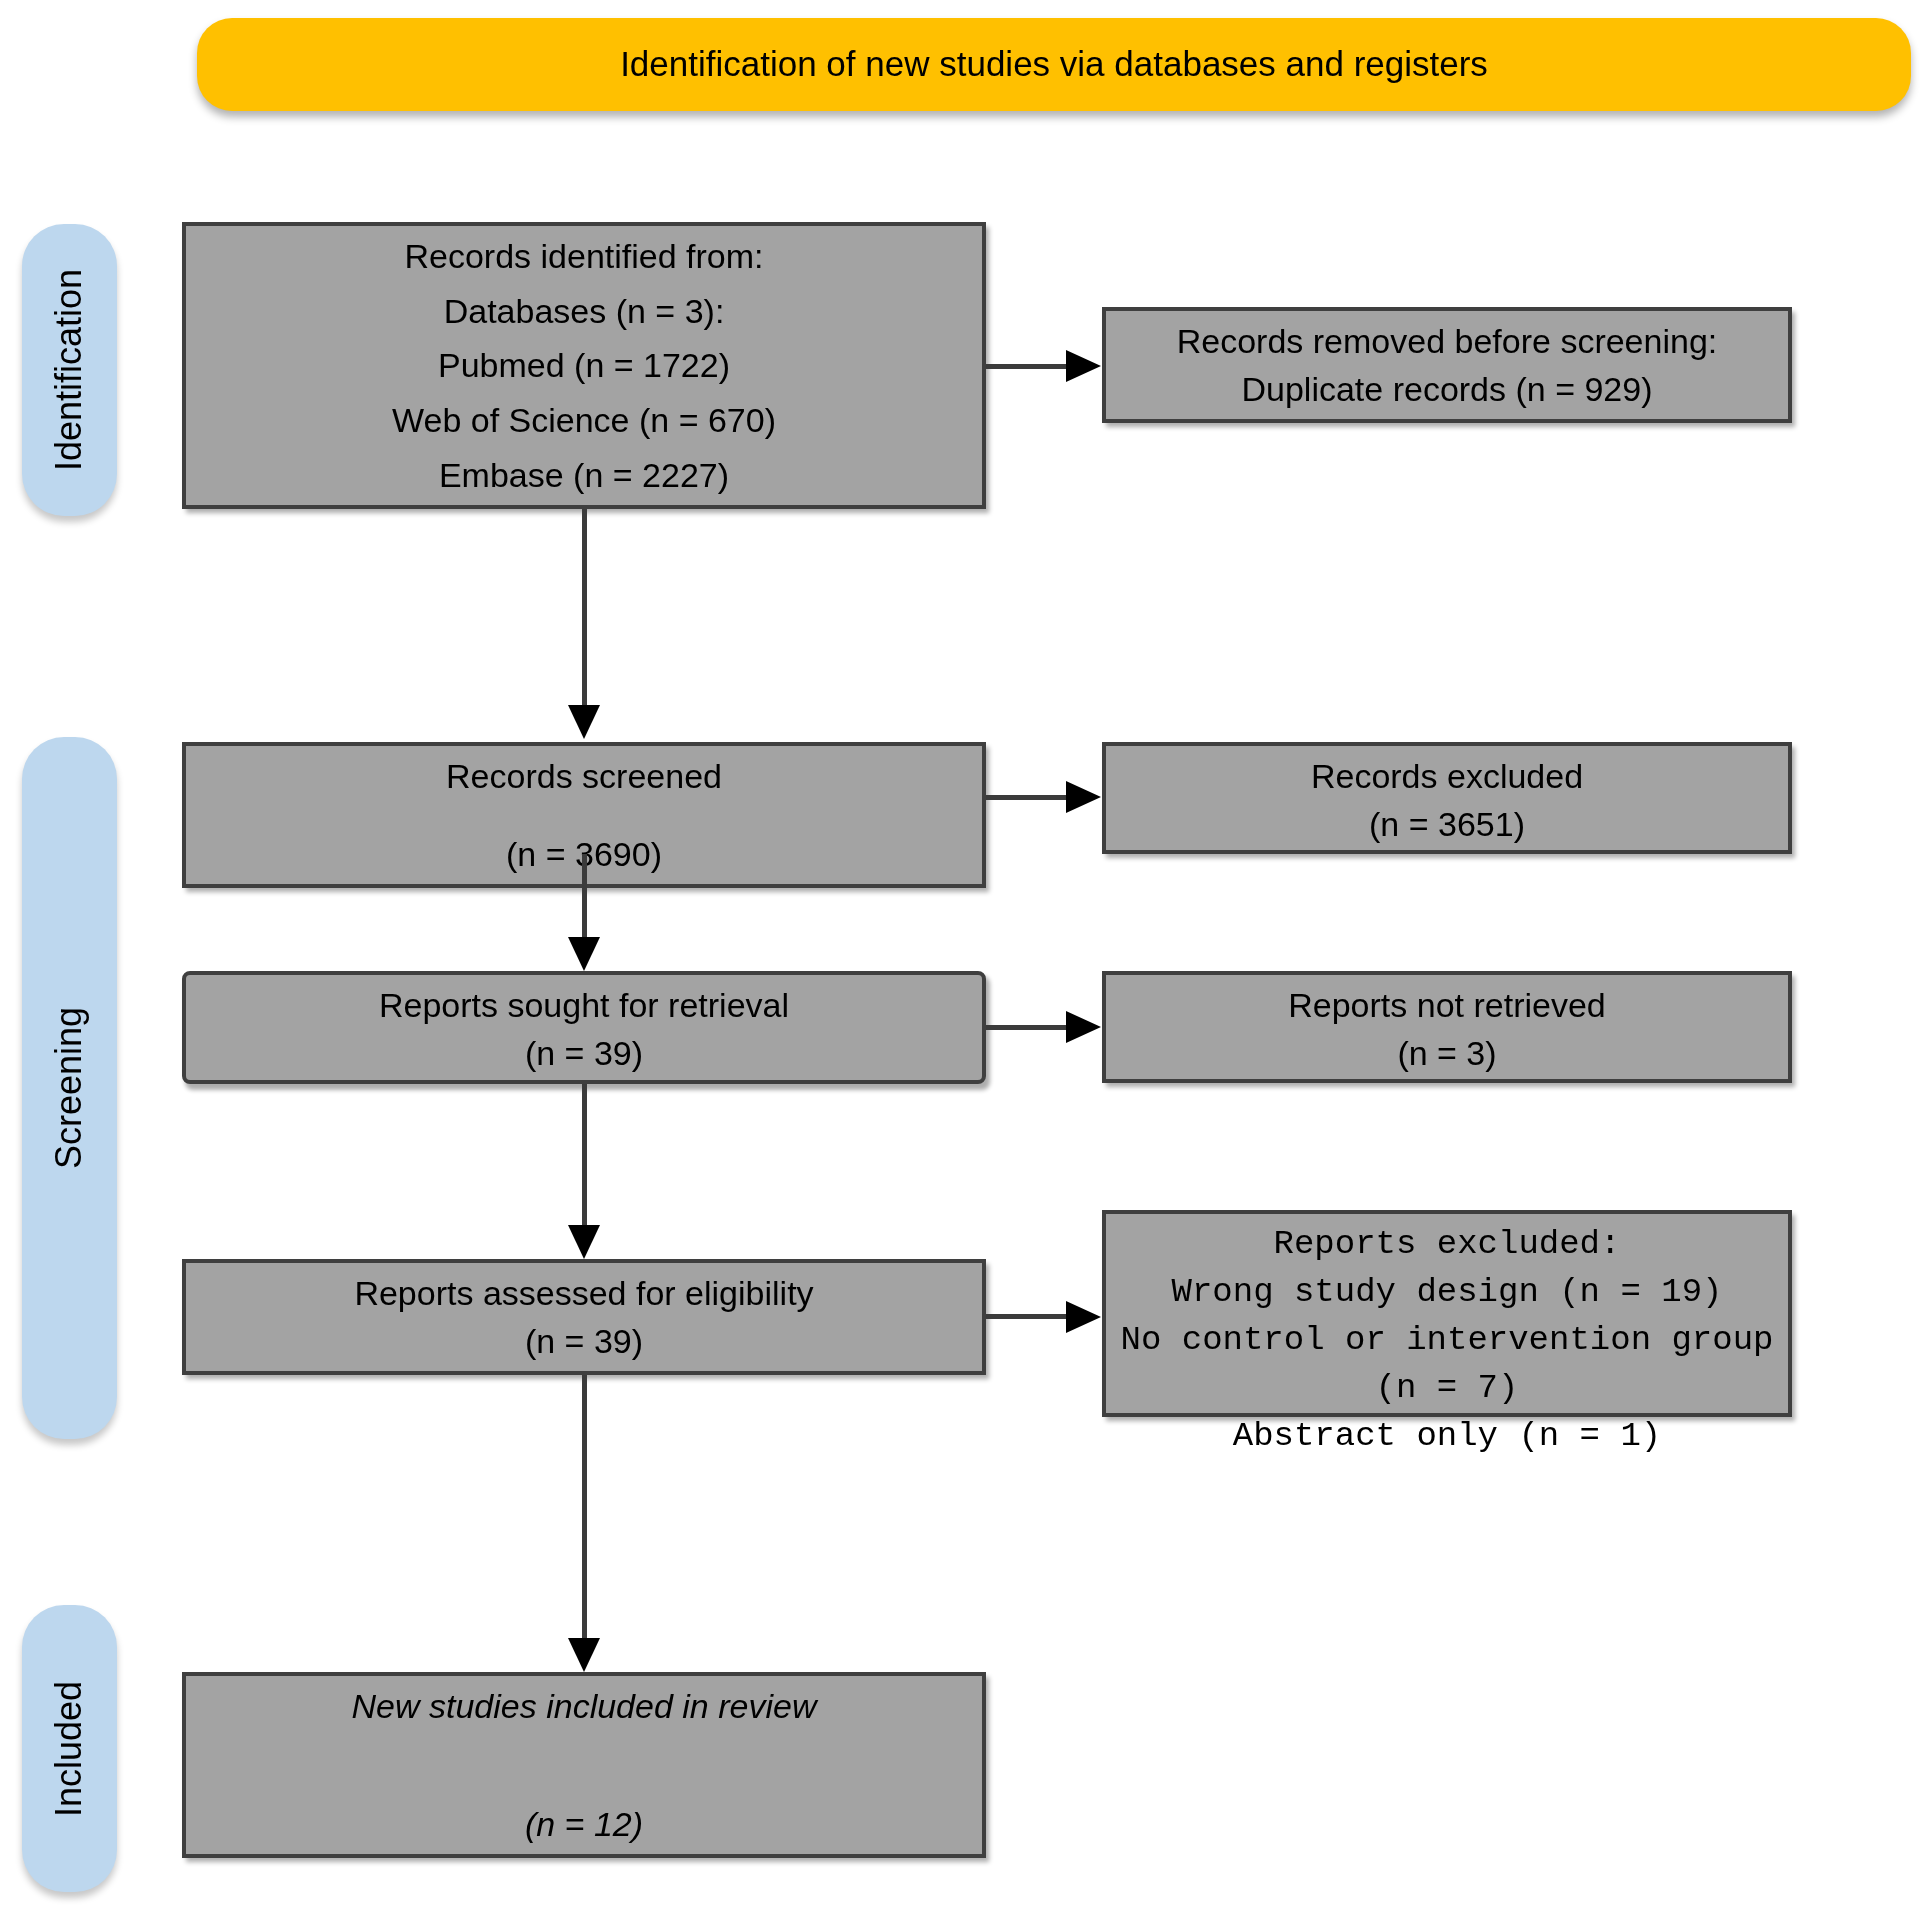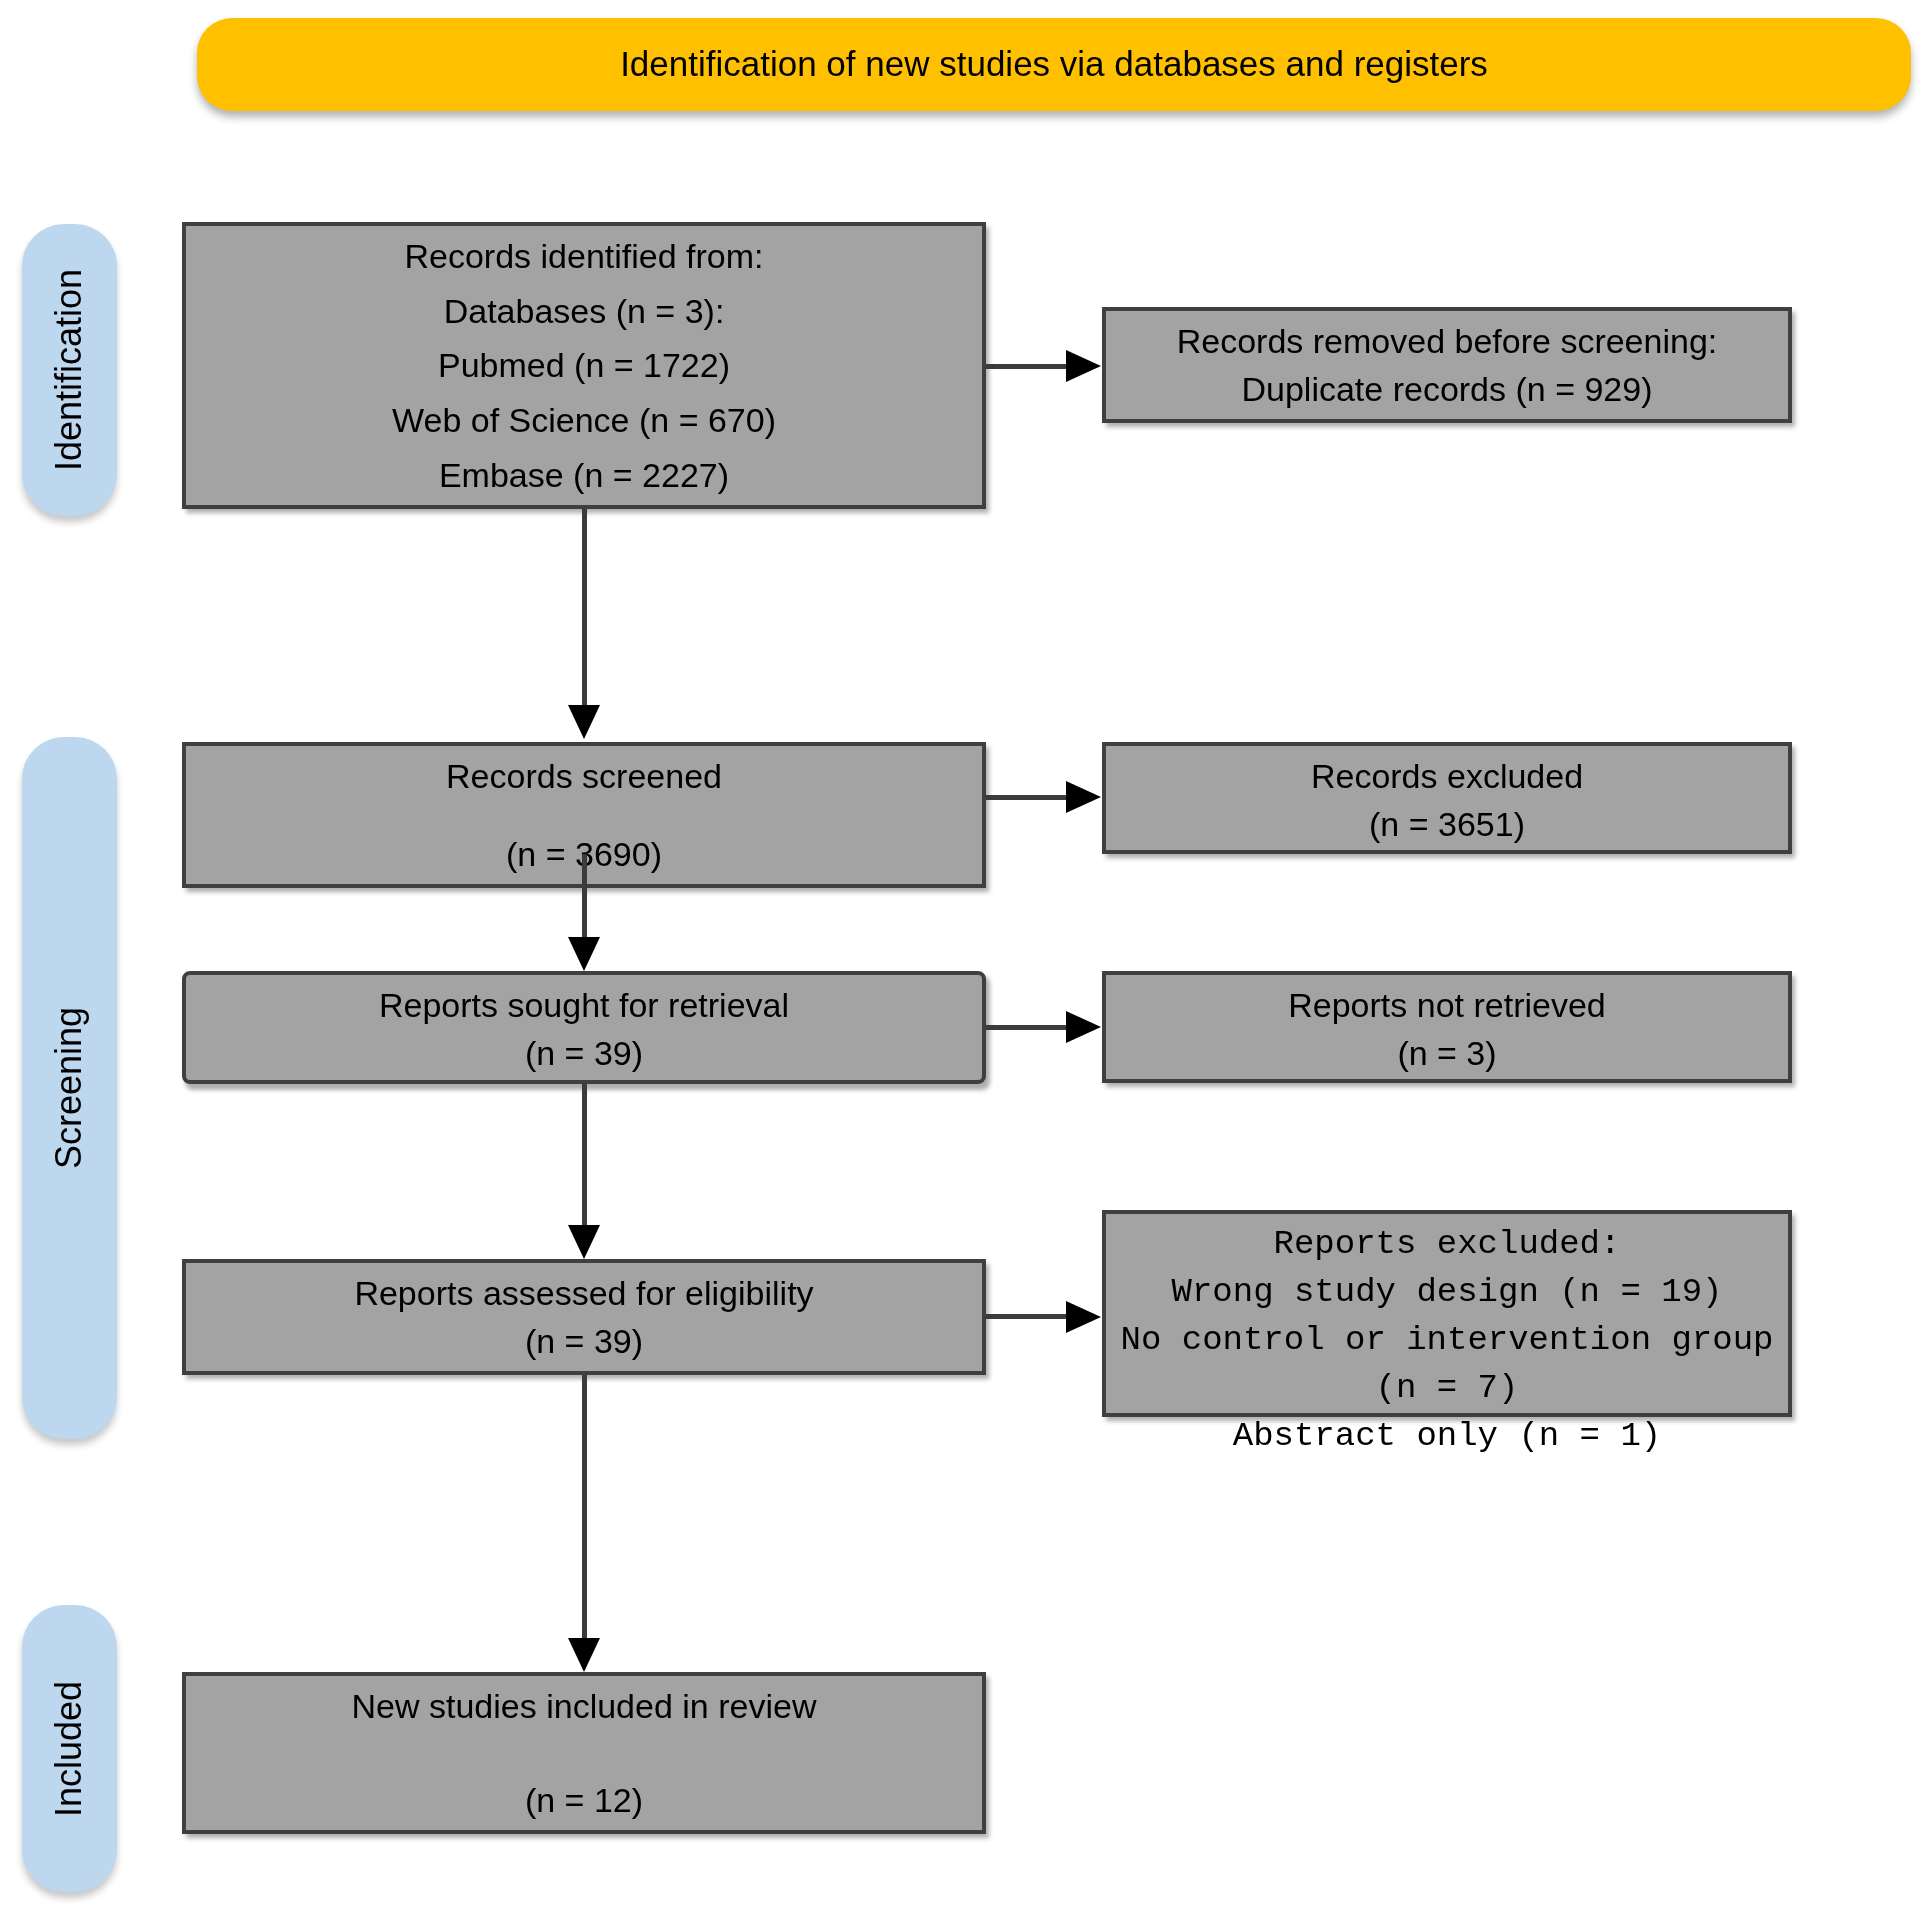--- a/index.html
+++ b/index.html
@@ -37,21 +37,21 @@
   .col-left  { left:182px;  width:804px; }
   .col-right { left:1102px; width:690px; }
   #box-identified        { top:222px;  height:287px; }
   #box-removed           { top:307px;  height:116px; }
   #box-screened          { top:742px; height:146px; }
   #box-records-excluded  { top:742px; height:112px; }
   #box-sought            { top:971px; height:113px;border-radius:8px; }
   #box-not-retrieved     { top:971px; height:112px; }
   #box-assessed          { top:1259px; height:116px; }
   #box-reports-excluded  { top:1210px; height:207px;font-family:Liberation Mono, monospace; }
-  #box-included-review   { top:1672px; height:162px; }
+  #box-included-review   { top:1672px; height:186px;font-style:italic; }
   .vline {
     position:absolute; left:582px; width:4.7px; background:#3b3b3b;
   }
   .hline {
     position:absolute; left:986px; width:81px; height:4.7px; background:#3b3b3b;
   }
   .head-down {
     position:absolute; width:0; height:0;
     border-left:16px solid transparent; border-right:16px solid transparent;
     border-top:34px solid #000000; left:568px;

